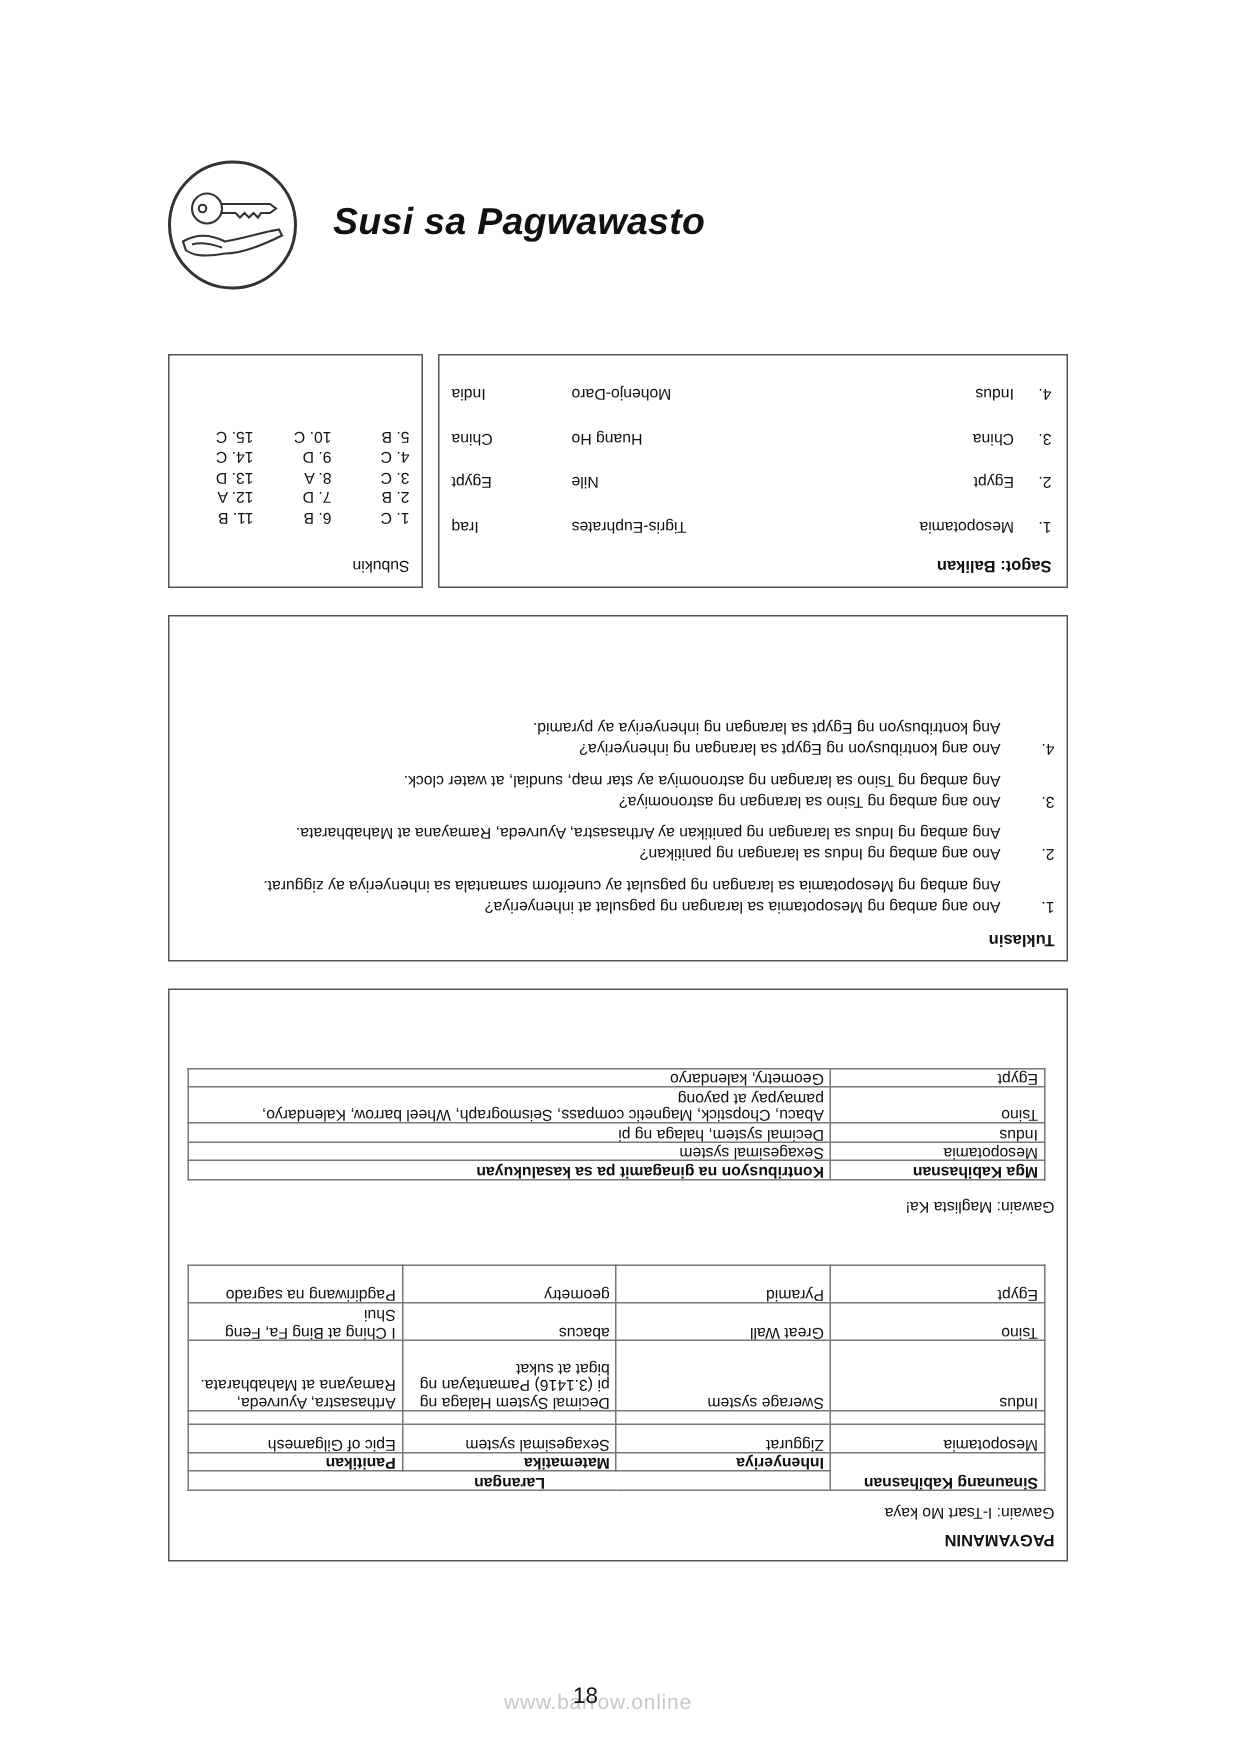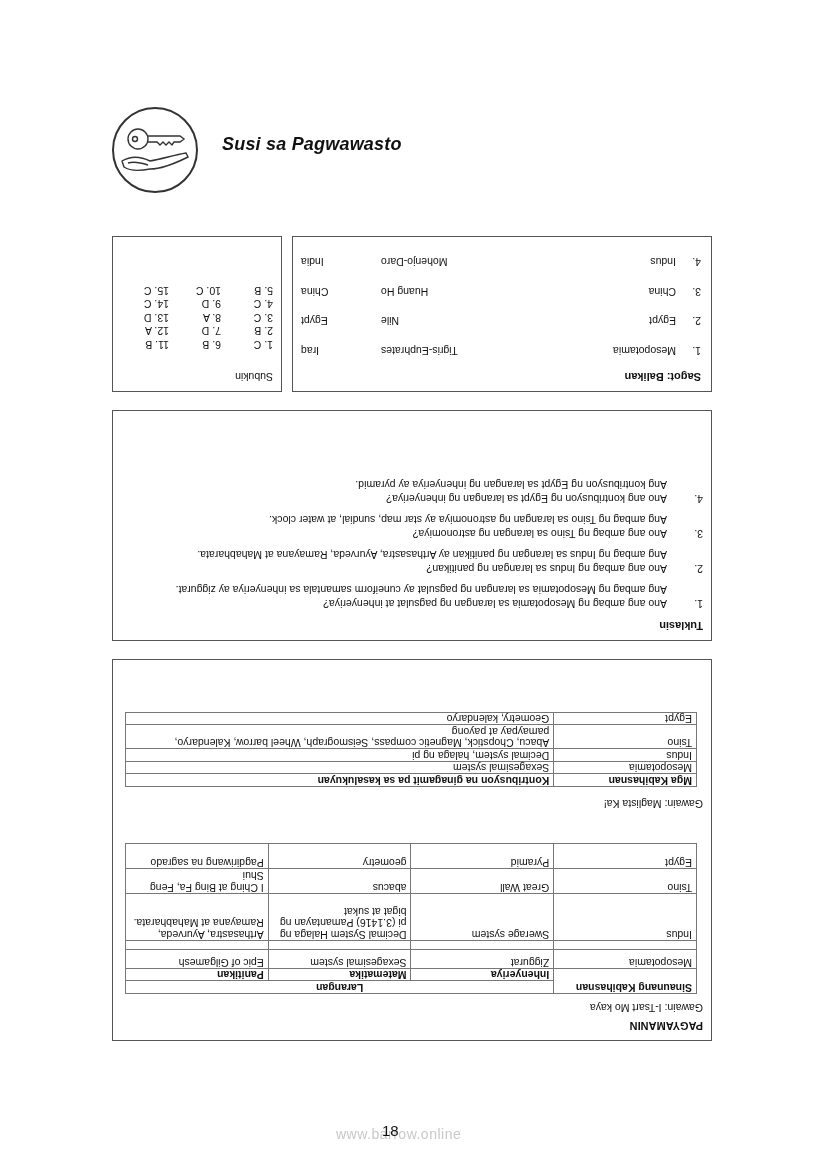--- a/index.html
+++ b/index.html
@@ -1,19 +1,19 @@
 <!DOCTYPE html>
 <html><head>
 <meta charset="utf-8">
 <style>
   html, body { margin: 0; padding: 0; background: #ffffff; }
   body { width: 826px; height: 1169px; position: relative; overflow: hidden; font-family: "Liberation Sans", sans-serif; color: #111; }
   .abs { position: absolute; }
   .logo { left: 112px; top: 107px; width: 86px; height: 86px; border: 2px solid #333; border-radius: 50%; box-sizing: border-box; }
-  .title { left: 222px; top: 134px; font-size: 18px; font-weight: bold; font-style: italic; letter-spacing: 0.2px; }
+  .title { left: 222px; top: 134px; font-size: 25px; font-weight: bold; font-style: italic; letter-spacing: 0.2px; }
   .box { border: 1.5px solid #555; box-sizing: border-box; background: #fff; transform: rotate(180deg); font-size: 10.5px; }
   .box-subukin { left: 112px; top: 236px; width: 170px; height: 156px; }
   .box-balikan { left: 292px; top: 236px; width: 420px; height: 156px; }
   .box-tuklasin { left: 112px; top: 410px; width: 600px; height: 231px; }
   .box-pagyamanin { left: 112px; top: 659px; width: 600px; height: 382px; }
 
   .sub-title { position: absolute; left: 8px; top: 8px; font-size: 10.5px; }
   .sub-grid { position: absolute; left: 8px; top: 40px; width: 150px; display: grid; grid-template-columns: 52px 52px 46px; grid-template-rows: repeat(5, 13.5px); grid-auto-flow: column; font-size: 10.5px; }
 
   .bal-title { position: absolute; left: 10px; top: 8px; font-weight: bold; font-size: 11px; }

